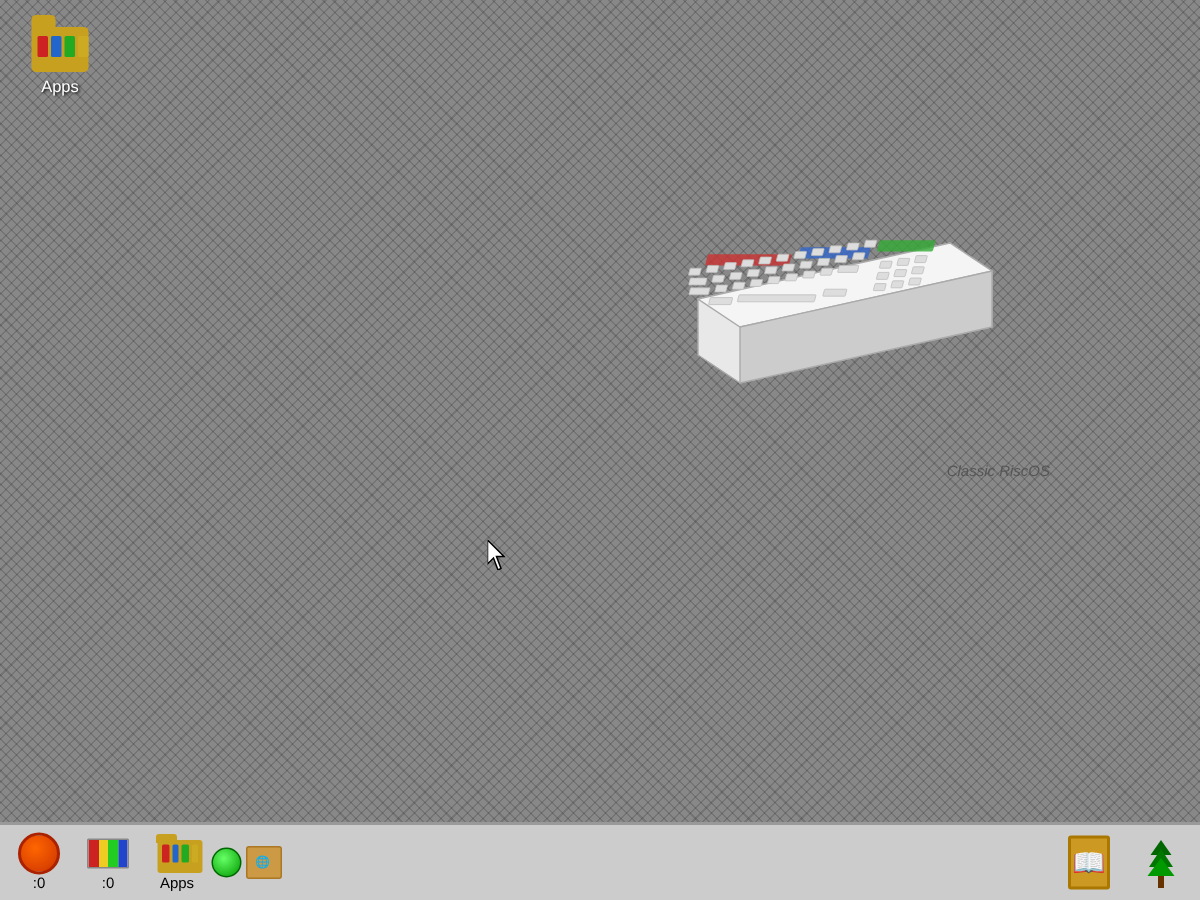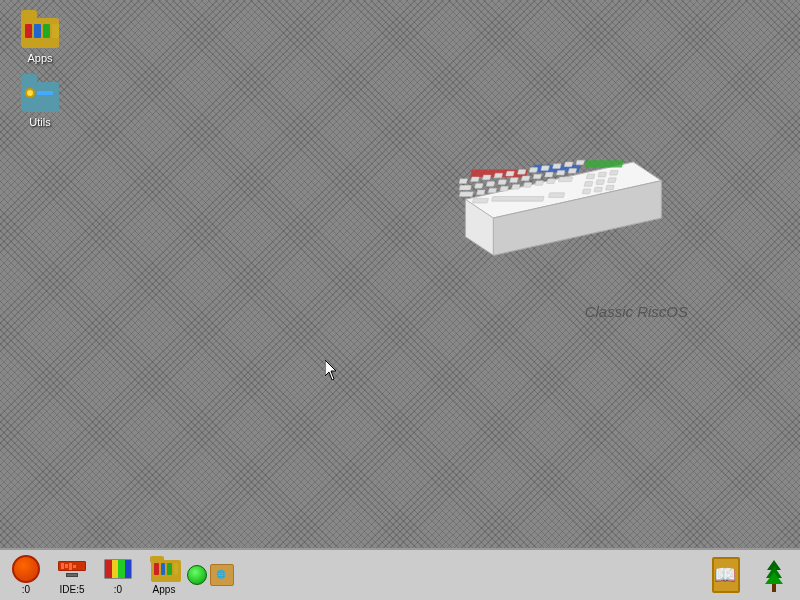--- a/index.html
+++ b/index.html
@@ -177,23 +177,23 @@
       position: absolute;
       right: 100px;
       top: 100px;
       width: 300px;
       height: 200px;
     }
 
     .risc-label {
       position: absolute;
       bottom: -20px;
-      right: 12px;
+      right: 0;
       color: #555;
-      font-size: 15px;
+      font-size: 10px;
       font-style: italic;
       margin-top: 12px;
     }
 
     
     #cursor {
       position: absolute;
       left: 325px;
       top: 360px;
       width: 12px;
@@ -326,33 +326,20 @@
               <div class="color-block" style="background:#ccaa22;"></div>
             </div>
           </div>
         </div>
       </div>
       <span class="icon-label">Apps</span>
     </div>
 
 
 
-    <div class="desktop-icon">
-      <div class="icon-img">
-        <div style="position:relative; width:40px; height:36px;">
-          <div class="utils-folder" style="position:absolute; bottom:0; left:1px;">
-            <div style="position:absolute; top:6px; left:4px; display:flex; gap:2px; align-items:center;">
-              <div style="width:10px; height:10px; background:#ffdd44; border-radius:50%; border:2px solid #cc9900;"></div>
-              <div style="width:16px; height:4px; background:#44aaff; border-radius:1px;"></div>
-            </div>
-          </div>
-        </div>
-      </div>
-      <span class="icon-label">Utils</span>
-    </div>
 
   </div>
 
   <div id="computer-illustration">
     <svg viewBox="0 0 300 180" class="keyboard-svg" xmlns="http://www.w3.org/2000/svg">
 
       <g transform="translate(20, 20)">
 
         <polygon points="50,80 230,40 260,60 260,100 80,140 50,120" fill="#e8e8e8" stroke="#aaa" stroke-width="1"></polygon>
 
@@ -431,34 +418,20 @@
 <div id="taskbar">
 
   <div class="taskbar-item">
     <div class="taskbar-icon">
       <div class="circle-icon"></div>
     </div>
     <span class="taskbar-label">:0</span>
   </div>
 
 
-  <div class="taskbar-item">
-    <div class="taskbar-icon">
-      <div style="display:flex; flex-direction:column; align-items:center; gap:2px;">
-        <div style="width:28px; height:10px; background:#cc3300; border:1px solid #aa2200; border-radius:1px; display:flex; align-items:center; padding:1px 2px; gap:1px;">
-          <div style="width:3px; height:6px; background:#ff6644;"></div>
-          <div style="width:3px; height:4px; background:#ff6644;"></div>
-          <div style="width:3px; height:7px; background:#ff6644;"></div>
-          <div style="width:3px; height:3px; background:#ff6644;"></div>
-        </div>
-        <div style="width:12px; height:4px; background:#666; border:1px solid #444;"></div>
-      </div>
-    </div>
-    <span class="taskbar-label">IDE:5</span>
-  </div>
 
   <div class="taskbar-item">
     <div class="taskbar-icon">
       <div style="width:32px; height:20px; border:1px solid #888; border-radius:1px; overflow:hidden; display:flex;">
         <div style="flex:1; background:#cc2222;"></div>
         <div style="flex:1; background:#eecc22;"></div>
         <div style="flex:1; background:#22cc22;"></div>
         <div style="flex:1; background:#2244cc;"></div>
       </div>
     </div>

